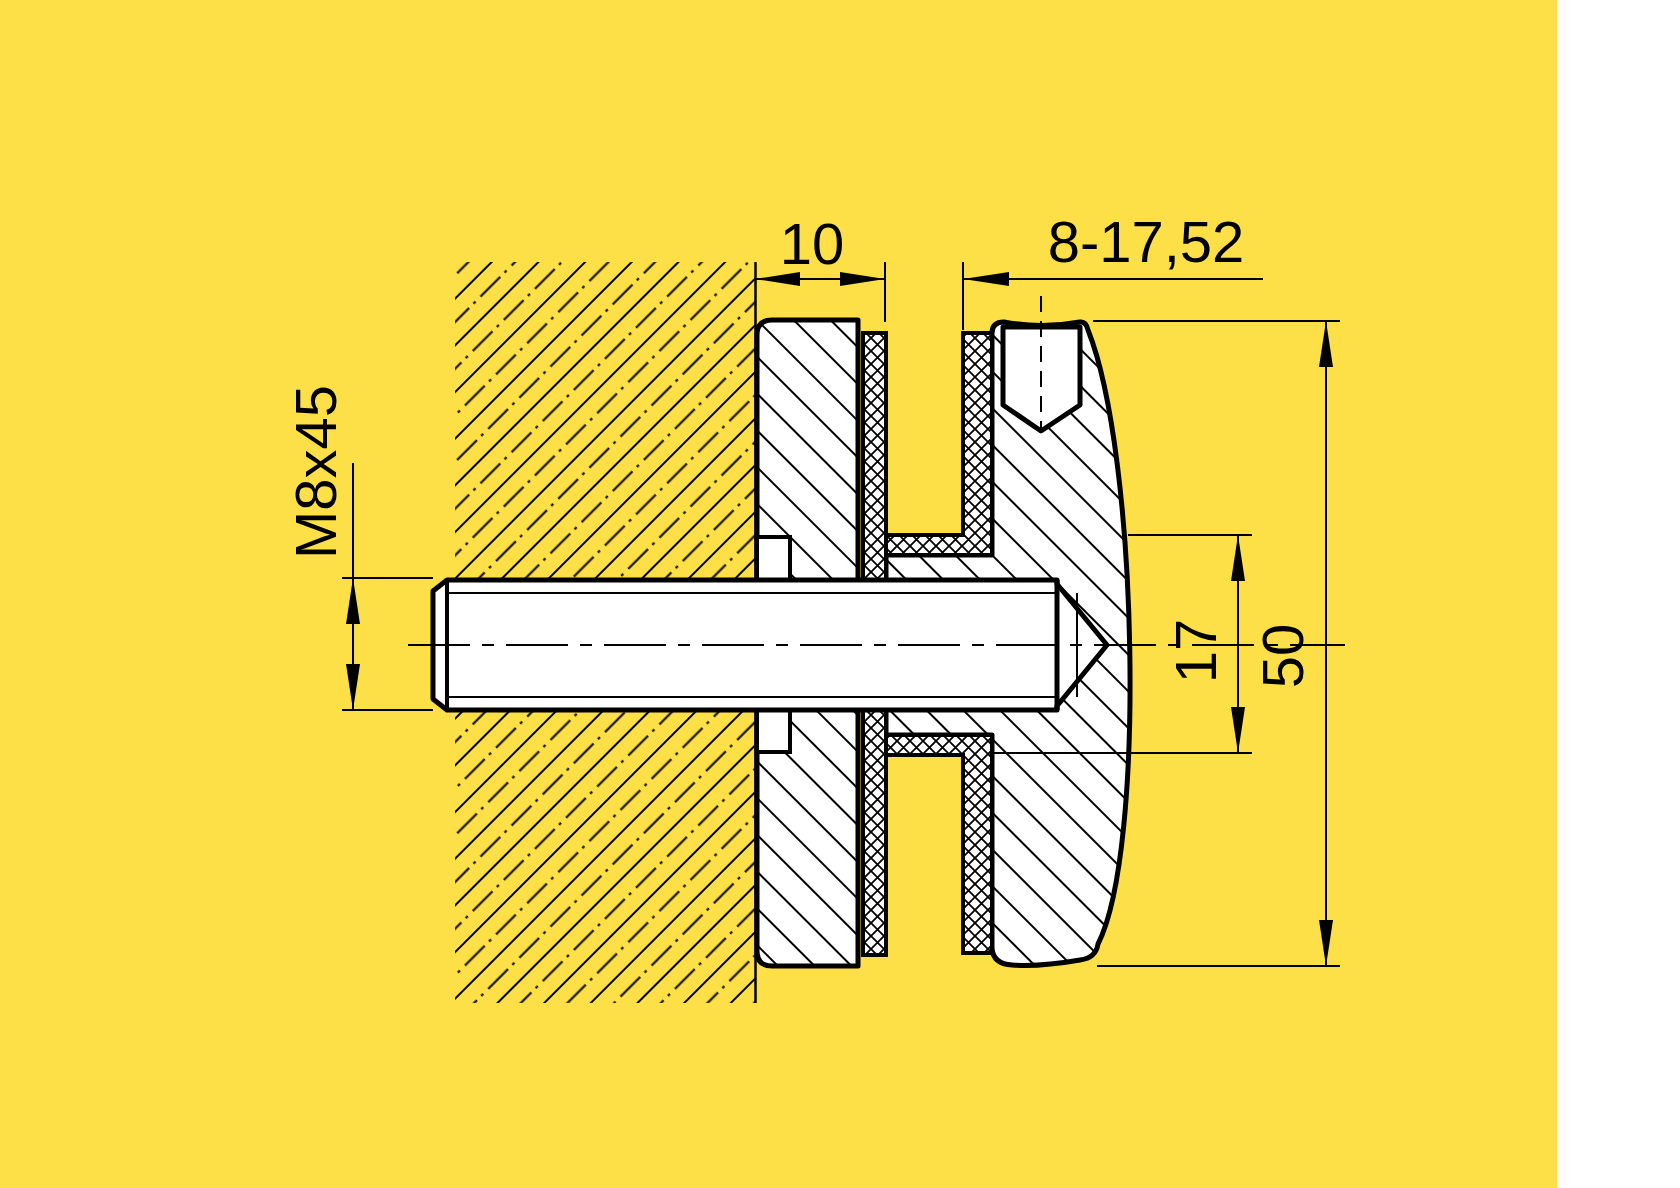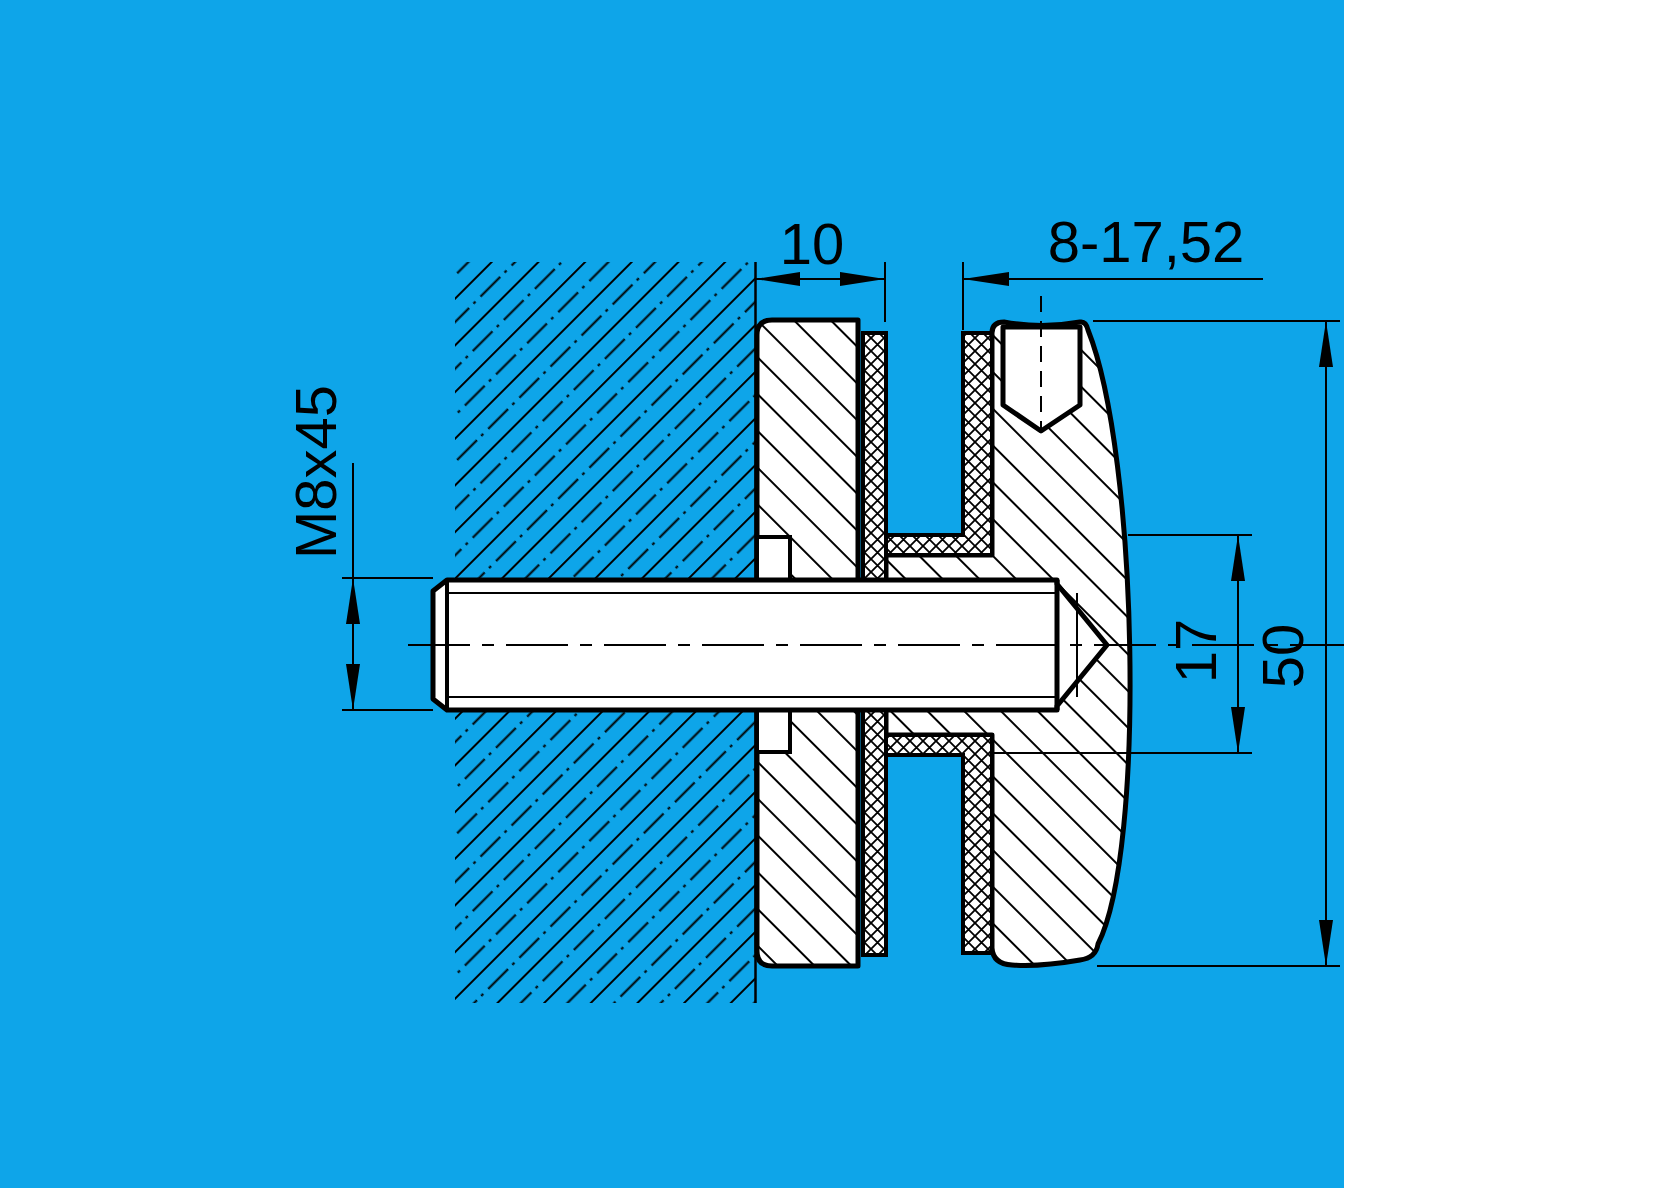--- a/index.html
+++ b/index.html
@@ -1,16 +1,16 @@
 <!DOCTYPE html>
 <html><head>
 <meta charset="utf-8">
 <style>
   html,body{margin:0;padding:0;background:#fff;}
-  #stage{position:relative;width:1344px;height:1188px;background:#0ea5e9;overflow:hidden;
+  #stage{position:relative;width:1557px;height:1188px;background:#fde047;overflow:hidden;
          font-family:"Liberation Sans",sans-serif;}
   svg{position:absolute;left:0;top:0;}
   text{font-family:"Liberation Sans",sans-serif;font-size:58px;fill:#000;}
 </style>
 </head>
 <body>
 
 <div id="stage">
 <svg width="1680" height="1188" viewBox="0 0 1680 1188">
   <defs>

